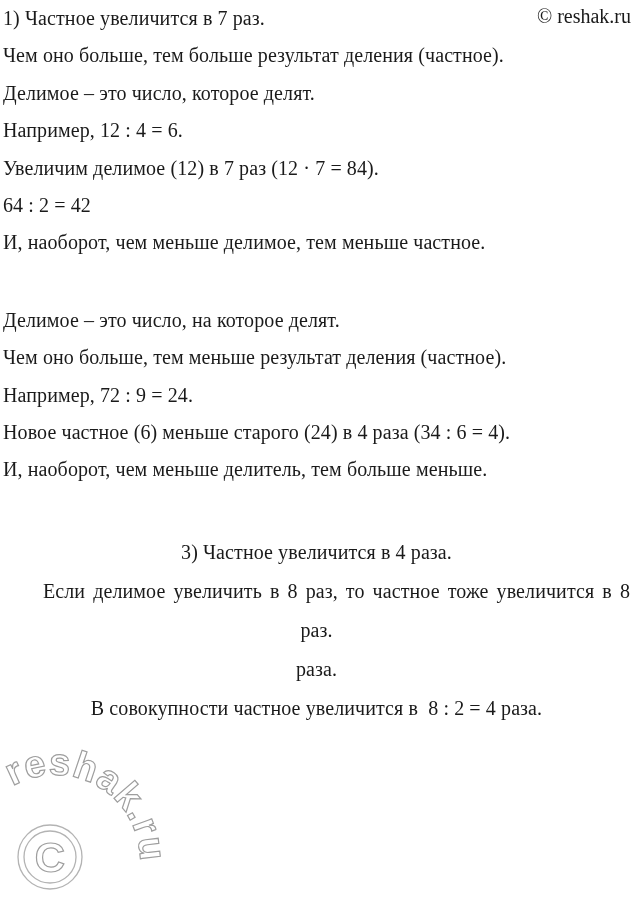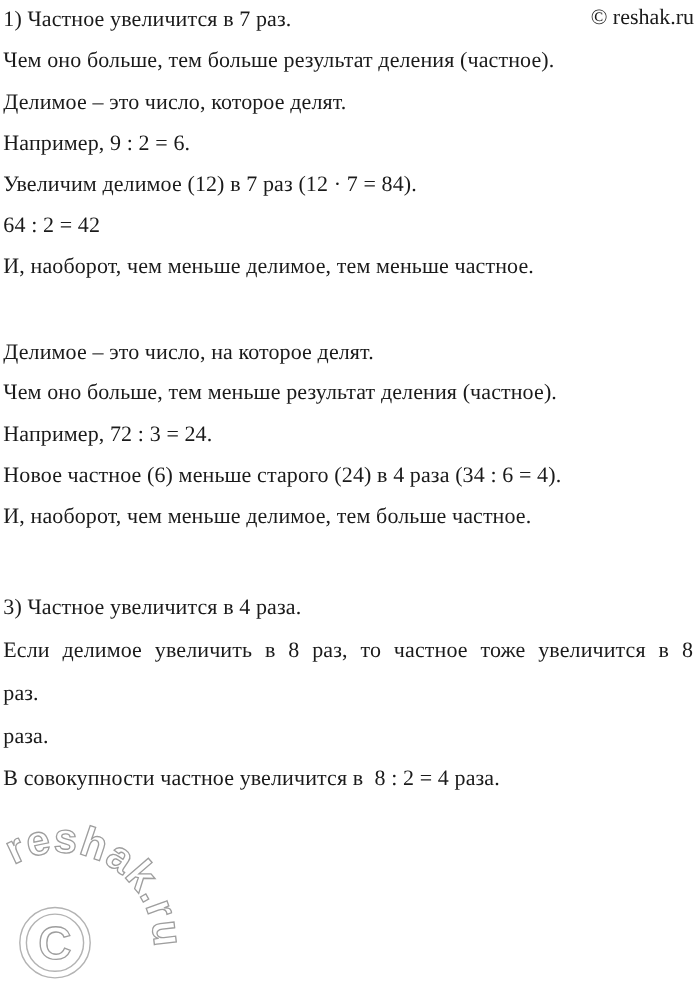--- a/index.html
+++ b/index.html
@@ -42,24 +42,26 @@
     letter-spacing: 0.1px;
   }
   .section + .section {
     margin-top: 40px;
   }
   .section:nth-child(3) {
     margin-top: 44px;
   }
   .section:nth-child(3) p {
     line-height: 39px;
+    text-align: center;
   }
   .section p.justify {
     text-align: justify;
     text-align-last: justify;
+    margin-left: 40px;
   }
   .watermark {
     position: absolute;
     left: 0;
     top: 735px;
     width: 200px;
     height: 179px;
     z-index: 2;
     pointer-events: none;
   }
@@ -76,31 +78,31 @@
 
 <div class="page">
 
   <div class="copyright">© reshak.ru</div>
 
   <div class="doc" id="document-body">
       <div class="section">
         <p class="">1) Частное увеличится в 7 раз.</p>
         <p class="">Чем оно больше, тем больше результат деления (частное).</p>
         <p class="">Делимое – это число, которое делят.</p>
-        <p class="">Например, 9 : 2 = 6.</p>
+        <p class="">Например, 12 : 4 = 6.</p>
         <p class="">Увеличим делимое (12) в 7 раз (12 · 7 = 84).</p>
         <p class="">64 : 2 = 42</p>
         <p class="">И, наоборот, чем меньше делимое, тем меньше частное.</p>
       </div>
       <div class="section">
         <p class="">Делимое – это число, на которое делят.</p>
         <p class="">Чем оно больше, тем меньше результат деления (частное).</p>
-        <p class="">Например, 72 : 3 = 24.</p>
+        <p class="">Например, 72 : 9 = 24.</p>
         <p class="">Новое частное (6) меньше старого (24) в 4 раза (34 : 6 = 4).</p>
-        <p class="">И, наоборот, чем меньше делимое, тем больше частное.</p>
+        <p class="">И, наоборот, чем меньше делитель, тем больше меньше.</p>
       </div>
       <div class="section">
         <p class="">3) Частное увеличится в 4 раза.</p>
         <p class="justify">Если делимое увеличить в 8 раз, то частное тоже увеличится в 8</p>
         <p class="">раз.</p>
         <p class="">раза.</p>
         <p class="">В совокупности частное увеличится в &nbsp;8 : 2 = 4 раза.</p>
       </div>
     </div>
 

